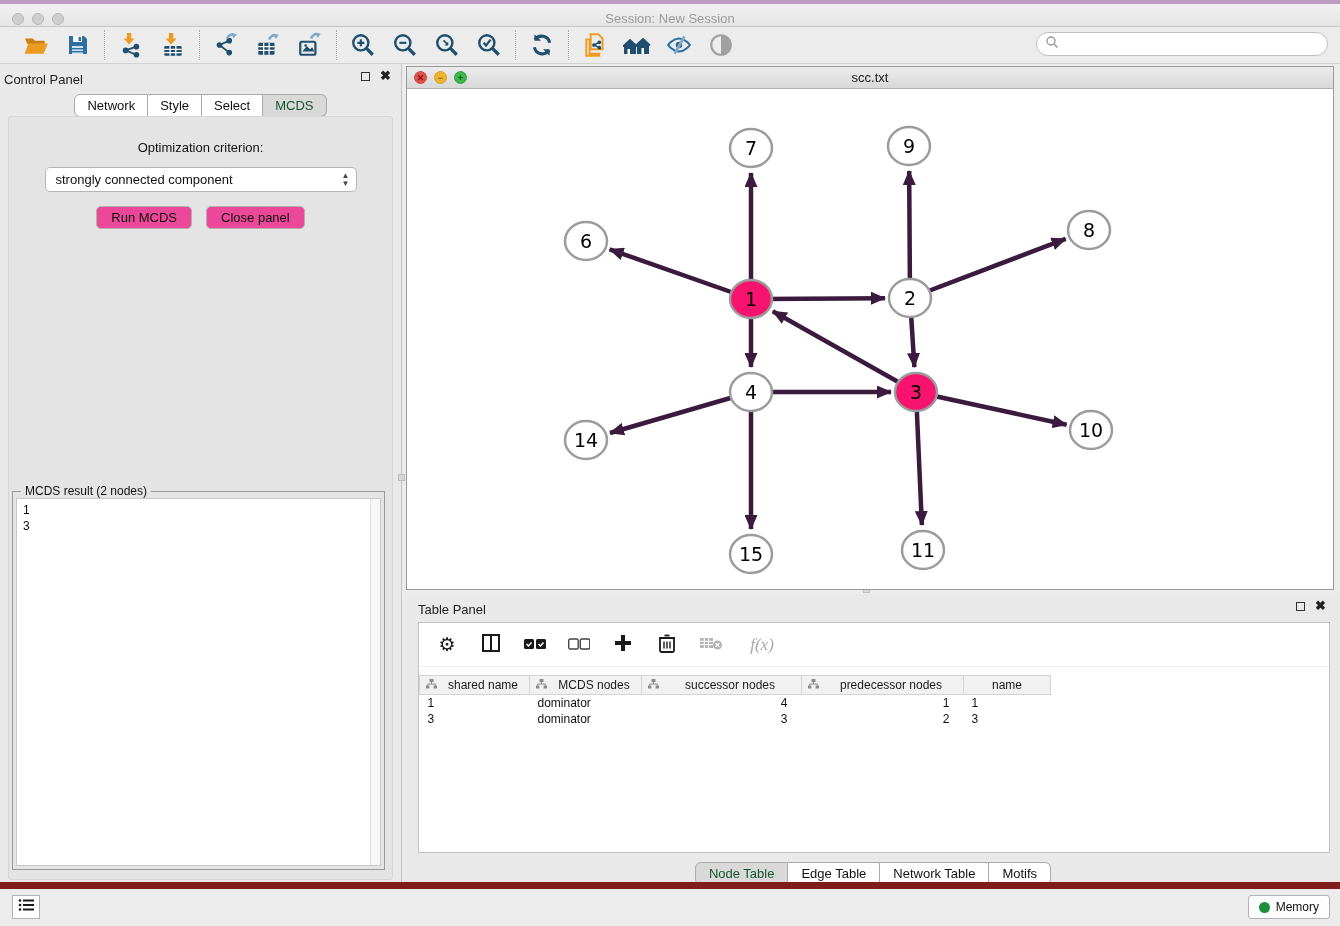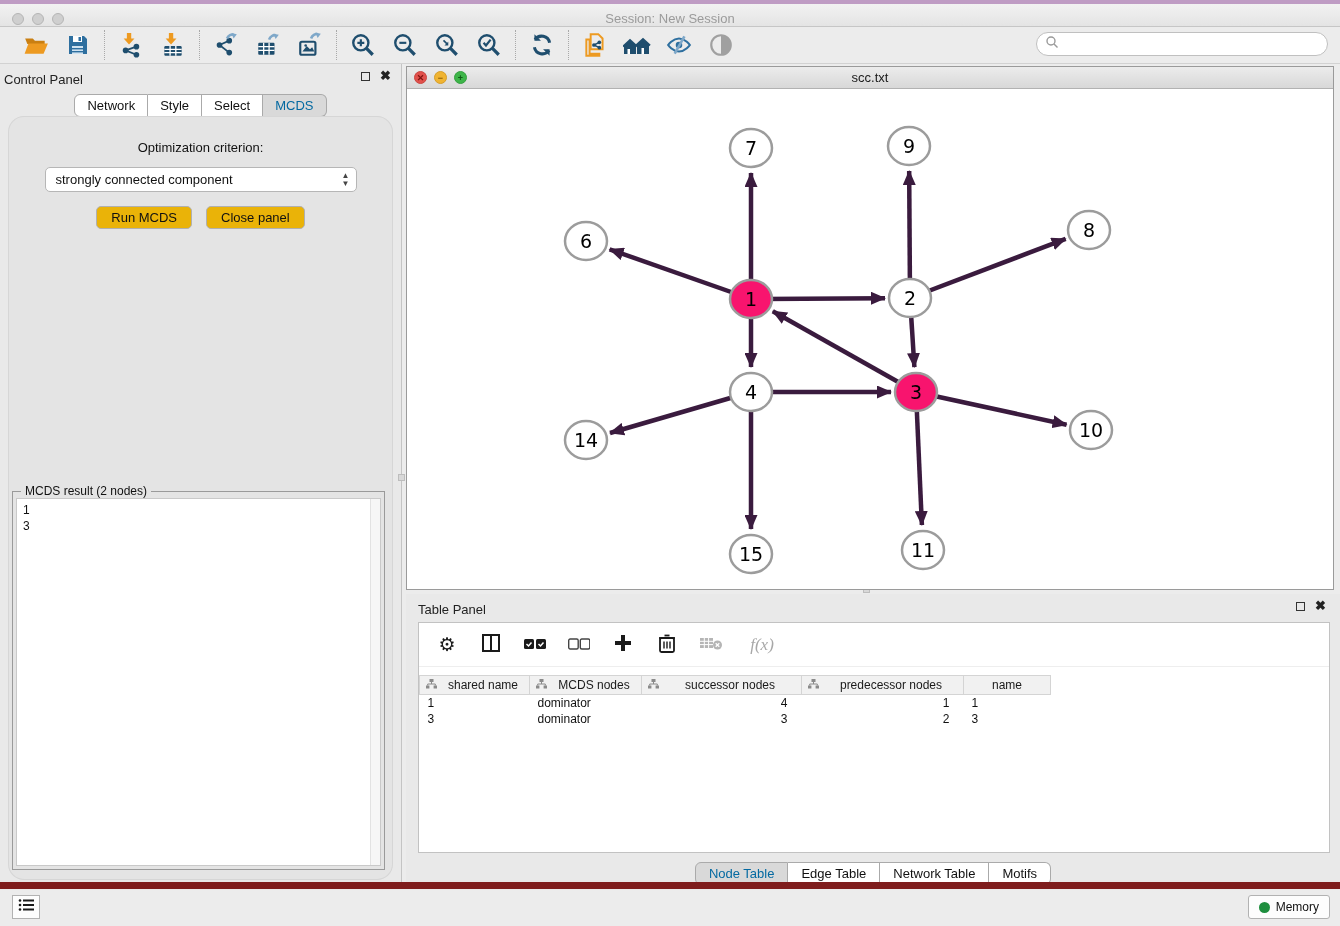--- a/index.html
+++ b/index.html
@@ -41,33 +41,33 @@
     align-items:center; }
   .float-box { width:9px; height:9px; border:1.5px solid #333; display:inline-block; }
   .close-x { font-size:13px; font-weight:bold; color:#222; line-height:10px; cursor:pointer; }
 
   .tabs-row { display:flex; justify-content:center; }
   .seg-tabs { display:flex; }
   .seg-tab { font-size:13px; padding:3px 12px; background:#fff;
     border:1px solid #aaa; border-left:none; color:#111; cursor:pointer; }
   .seg-tab:first-child { border-left:1px solid #aaa; border-radius:6px 0 0 6px; }
   .seg-tab:last-child { border-radius:0 6px 6px 0; }
-  .seg-tab.selected { background:#d9d9d9; color:#0369a1; }
+  .seg-tab.selected { background:#d9d9d9; color:#14532d; }
 
   .cp-content { position:absolute; left:8px; right:8px; top:52px; bottom:10px;
-    background:#e4e4e4; border-radius:16px; box-shadow:0 0 0 1px #d6d6d6 inset; }
+    background:#e4e4e4; border-radius:4px; box-shadow:0 0 0 1px #d6d6d6 inset; }
   .opt-label { text-align:center; font-size:13px; color:#111; margin-top:24px; }
   .dropdown { position:relative; margin:12px auto 0; width:312px; height:25px;
     background:#fff; border:1px solid #b6b6b6; border-radius:5px; display:flex;
     align-items:center; padding:0 20px 0 10px; font-size:13px; color:#111;
     cursor:pointer; }
   .dd-arrows { position:absolute; right:6px; top:4px; display:flex;
     flex-direction:column; line-height:8px; font-size:8px; color:#444; }
   .btn-row { display:flex; justify-content:center; gap:14px; margin-top:14px; }
-  .mac-btn { background:#eab308; border:1px solid #b0b0b0; border-radius:5px;
+  .mac-btn { background:#ec4899; border:1px solid #b0b0b0; border-radius:5px;
     font-size:13px; color:#111; padding:3px 14px; cursor:pointer;
     font-family:"Liberation Sans",sans-serif; }
 
   .result-group { position:absolute; left:4px; right:8px; top:375px; bottom:10px;
     border:1px solid #9a9a9a; }
   .result-legend { position:absolute; top:-8px; left:8px; background:#e4e4e4;
     padding:0 4px; font-size:12px; color:#111; }
   .result-area { position:absolute; left:3px; right:3px; top:6px; bottom:3px;
     background:#fff; border:1px solid #c9c9c9; }
   .result-text { position:absolute; left:6px; top:3px; font-size:12px; color:#111;

